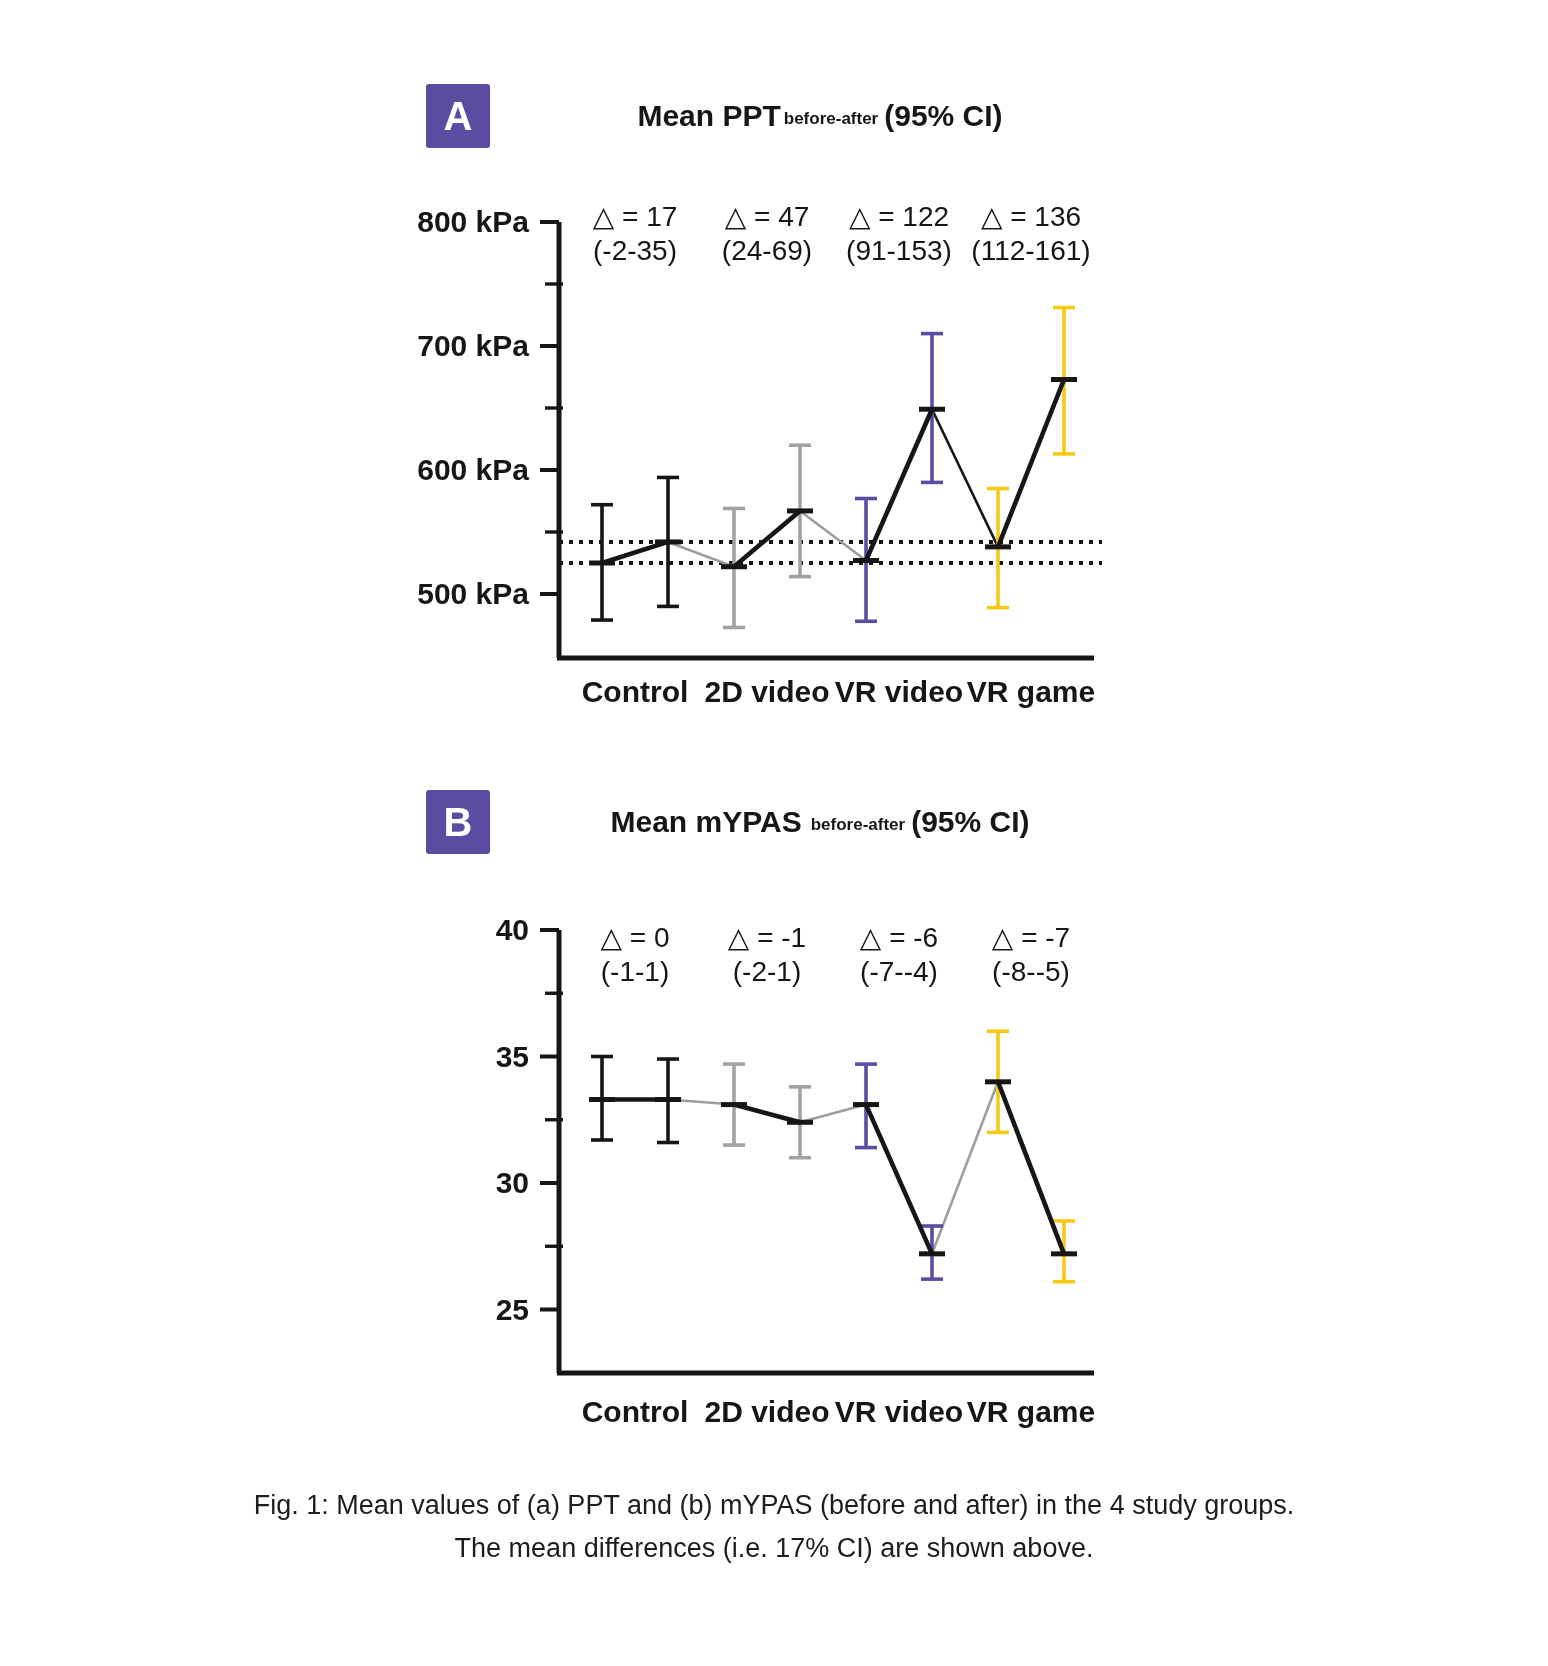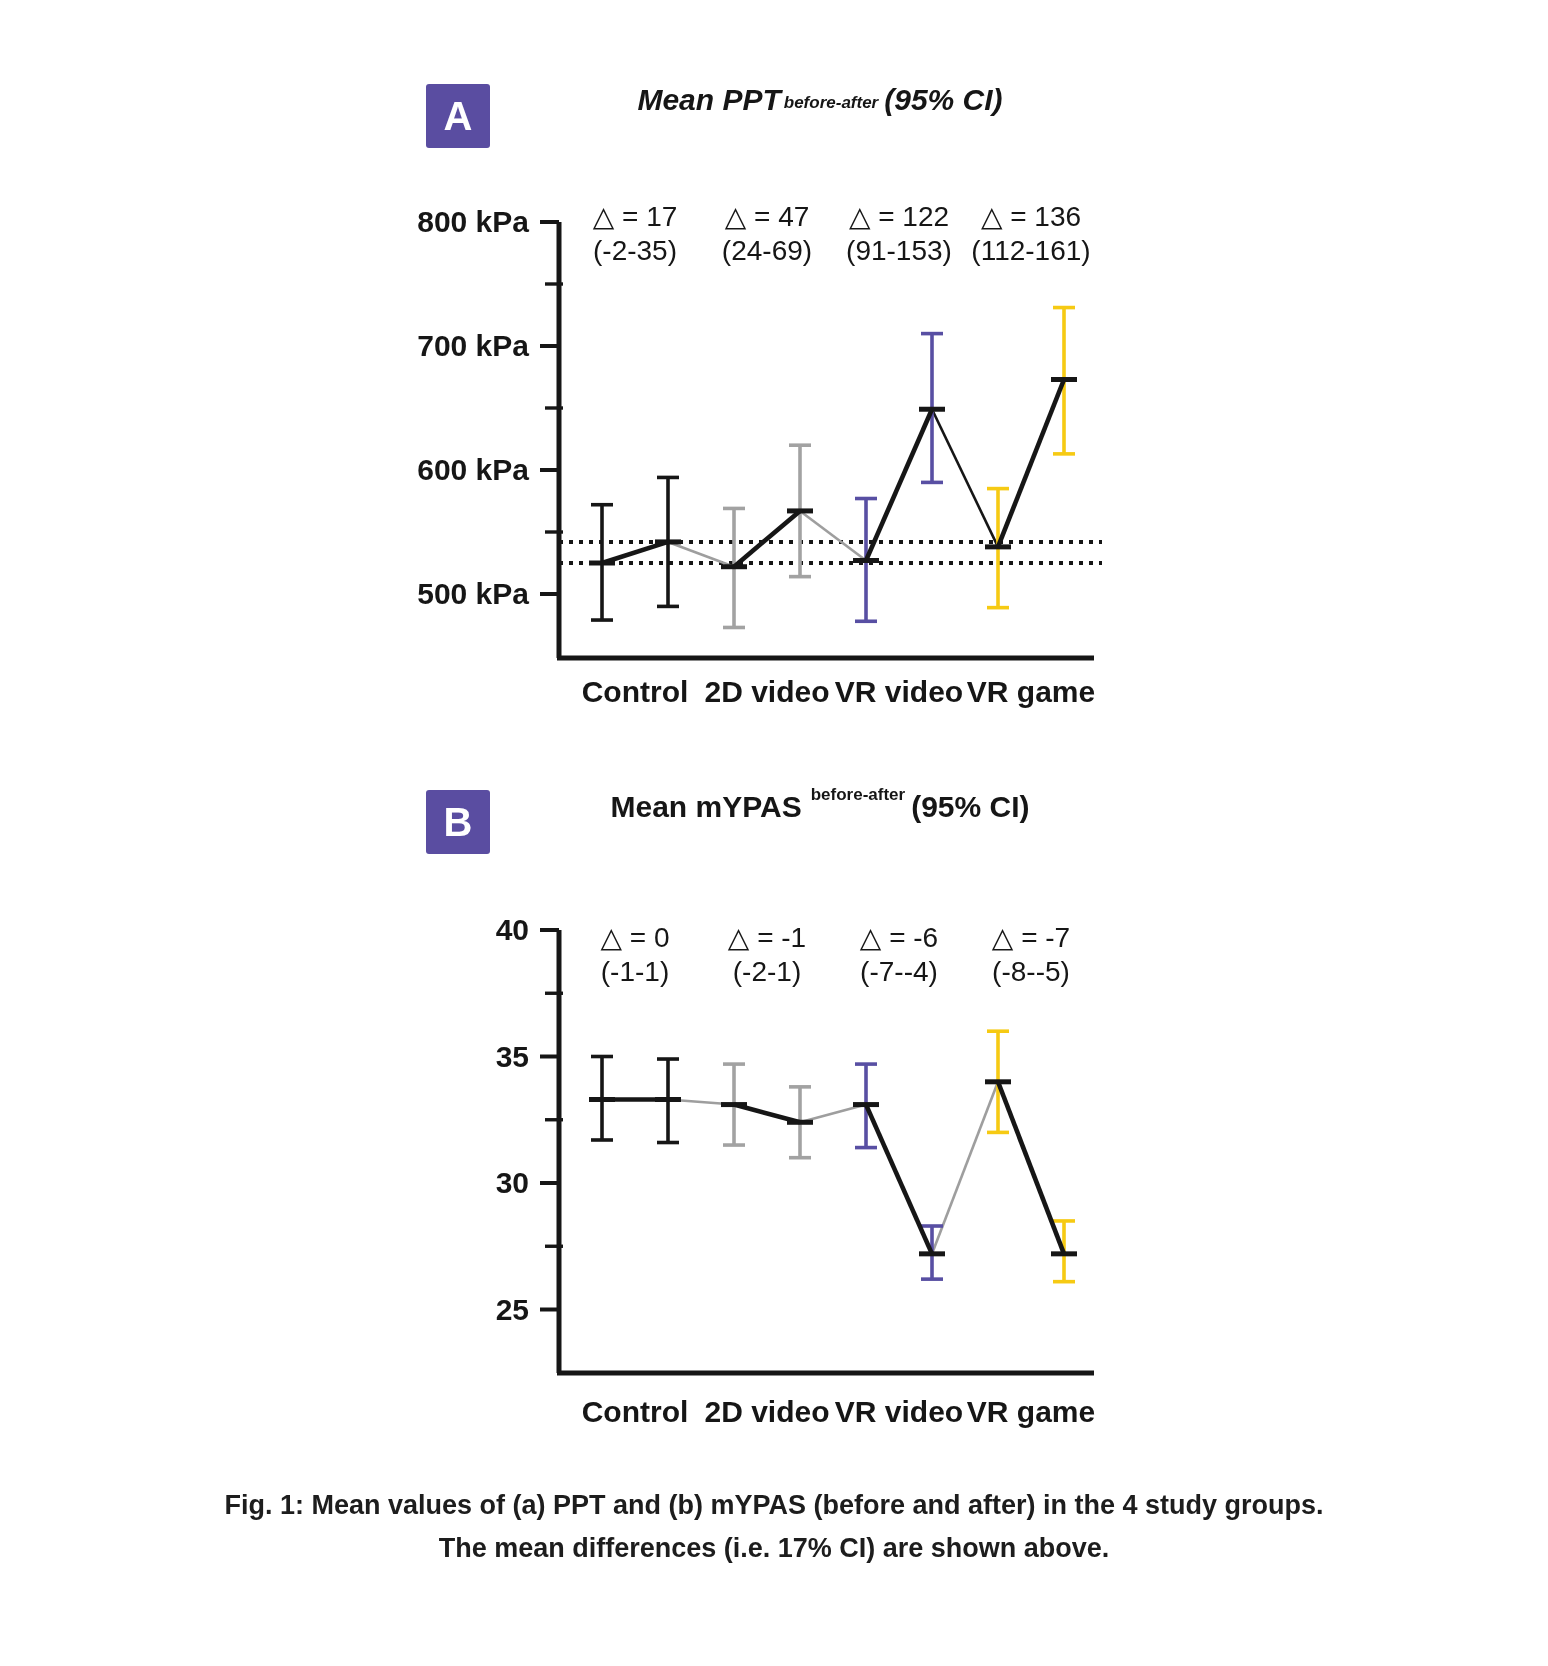--- a/index.html
+++ b/index.html
@@ -14,27 +14,27 @@
     display:flex; align-items:center; justify-content:center;
     color:#ffffff; font-size:40px; font-weight:bold; border-radius:3px;
   }
   #badge-a { top:84px; }
   #badge-b { top:790px; }
   .panel-title {
     position:absolute; left:520px; width:600px; height:64px;
     display:flex; align-items:center; justify-content:center;
     font-size:30px; font-weight:bold; white-space:nowrap;
   }
-  #panel-a-title { top:68px;font-style:italic; }
-  #panel-b-title { top:760px;align-items:flex-end; }
+  #panel-a-title { top:84px; }
+  #panel-b-title { top:790px; }
   .panel-title .sub { font-size:17px; font-weight:bold; margin:6px 6px 0 3px; align-self:center; }
   #panel-b-title .sub { margin-left:9px; }
   .caption {
     position:absolute; left:0; top:1484px; width:1548px;
-    text-align:center; font-size:27px; font-weight:700; color:#1d1d1d;
+    text-align:center; font-size:27px; font-weight:400; color:#1d1d1d;
     line-height:43px;
   }
   svg.figure { position:absolute; left:0; top:0; }
   svg text { font-family:"Liberation Sans","DejaVu Sans",sans-serif; fill:#161616; }
   svg text.ytick-label { font-size:30px; font-weight:bold; }
   svg text.cat-label { font-size:30px; font-weight:bold; }
   svg text.delta-label { font-size:28px; font-weight:400; }
 </style>
 </head>
 <body>

